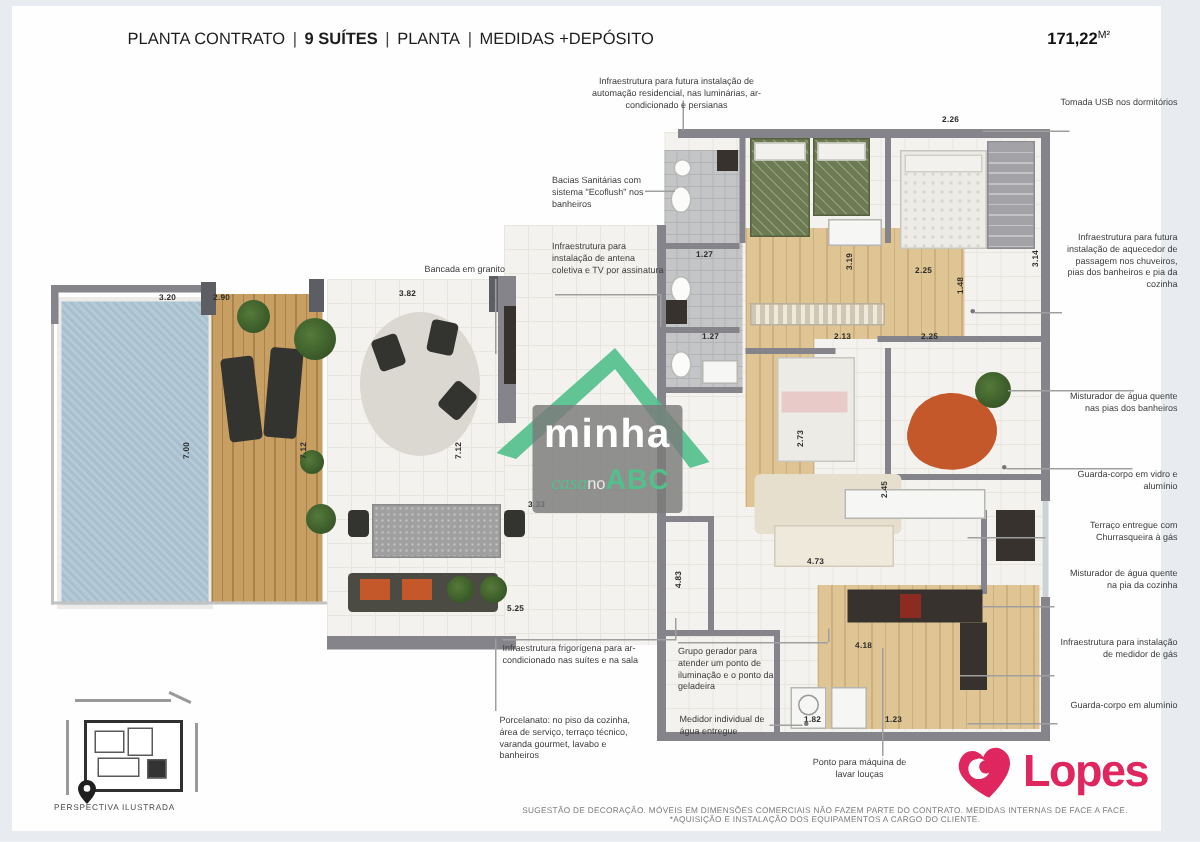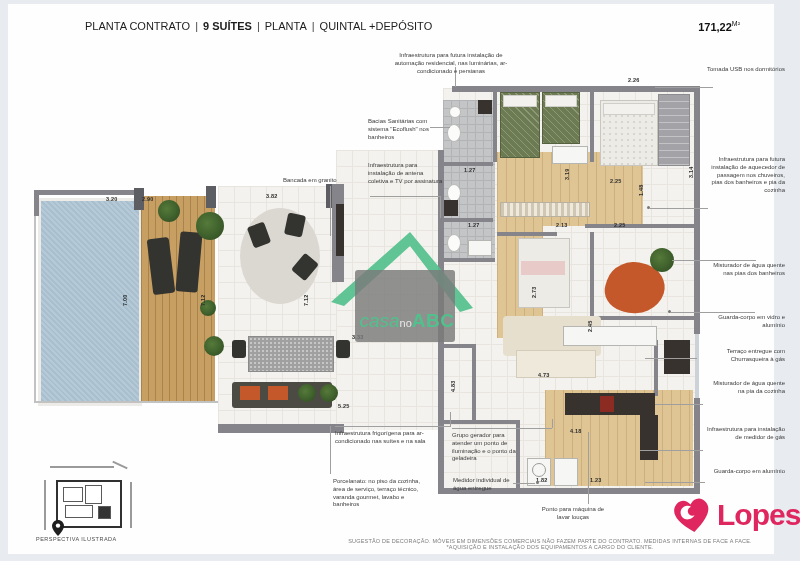--- a/index.html
+++ b/index.html
@@ -51,44 +51,44 @@
   .txt.r{text-align:right;}
   .txt.c{text-align:center;}
   
   .dim{position:absolute;font-size:5.5px;font-weight:bold;color:#2d2d2d;z-index:15;letter-spacing:.2px;}
   .dim.v{transform:rotate(-90deg);transform-origin:0 0;}
   
   #wm{position:absolute;left:325px;top:226px;width:155px;height:125px;z-index:30;}
   #wm .body{position:absolute;left:30px;top:44px;width:100px;height:72px;background:rgba(122,122,122,.82);border-radius:3px;}
   #wm .minha{position:absolute;left:30px;top:48px;width:100px;text-align:center;font-size:27px;font-weight:bold;color:#fff;letter-spacing:1px;}
   #wm .row2{position:absolute;left:26px;top:84px;width:112px;text-align:center;white-space:nowrap;}
-  #wm .casa{font-family:Liberation Sans, sans-serif;font-style:italic;font-size:19px;color:#52c08c;}
+  #wm .casa{font-family:Liberation Serif, serif;font-style:italic;font-size:13px;color:#52c08c;}
   #wm .no{font-size:11px;color:#e8e8e8;}
   #wm .abc{font-size:19px;font-weight:bold;color:#52c08c;letter-spacing:.5px;}
   
   #sitemap{position:absolute;left:36px;top:452px;width:120px;height:92px;z-index:10;}
   .road{position:absolute;background:#9a9a9a;}
   #sm-block{position:absolute;left:20px;top:28px;width:62px;height:44px;border:2.5px solid #303030;background:#fff;}
   #sm-block .b{position:absolute;border:1px solid #5a5a5a;}
   #smcaption{position:absolute;left:0px;top:84px;font-size:5.5px;letter-spacing:.5px;color:#4c4c4c;}
   
-  #lopes{position:absolute;left:671px;top:492px;height:46px;z-index:45;display:flex;align-items:center;}
+  #lopes{position:absolute;left:636px;top:492px;height:46px;z-index:45;display:flex;align-items:center;}
   #lopes .name{font-size:30px;font-weight:bold;color:#e0265f;letter-spacing:-1px;margin-left:4px;}
   
   #disclaimer{position:absolute;left:335px;top:538px;width:430px;text-align:center;
     font-size:5.5px;color:#7c7c7c;letter-spacing:.2px;z-index:10;}
 </style>
 </head>
 <body>
 
 <div id="page">
   <div id="canvas"></div>
 
   <div id="header">
-    <span>PLANTA CONTRATO</span><span class="sep">|</span><b>9 SUÍTES</b><span class="sep">|</span><span>PLANTA</span><span class="sep">|</span><span>QUINTAL +DEPÓSITO</span>
+    <span>PLANTA CONTRATO</span><span class="sep">|</span><b>9 SUÍTES</b><span class="sep">|</span><span>PLANTA</span><span class="sep">|</span><span>MEDIDAS +DEPÓSITO</span>
   </div>
   <div id="area"><span>171,22</span><sup>M²</sup></div>
 
   <div class="wfloor" style="left:218px;top:186px;width:222px;height:240px;"></div>
   <div class="wfloor" style="left:336px;top:150px;width:104px;height:280px;"></div>
   <div class="wfloor" style="left:443px;top:88px;width:252px;height:400px;"></div>
   <div class="pool" style="left:38px;top:198px;width:98px;height:202px;"></div>
   <div class="deckf" style="left:141px;top:196px;width:74px;height:206px;"></div>
 
   <div class="woodf" style="left:497px;top:152px;width:146px;height:74px;"></div>
@@ -209,20 +209,21 @@
   <span class="dim" style="left:570px;top:428px;">4.18</span>
   <span class="dim" style="left:536px;top:477px;">1.82</span>
   <span class="dim" style="left:590px;top:477px;">1.23</span>
   <span class="dim v" style="left:638px;top:196px;">1.48</span>
 
   <div id="wm">
     <svg width="155" height="125" viewBox="0 0 155 125">
       <polygon points="6,76 85,6 148,82 135,86 85,20 19,80" fill="#52c08c" opacity="0.92"></polygon>
     </svg>
     <div class="body"></div>
+    <div class="minha">minha</div>
     <div class="row2"><span class="casa">casa</span><span class="no">no</span><span class="abc">ABC</span></div>
   </div>
 
   <div class="txt c" style="left:385px;top:52px;width:132px;">Infraestrutura para futura instalação de automação residencial, nas luminárias, ar-condicionado e persianas</div>
   <div class="lead" style="left:455px;top:67px;width:1px;height:20px;"></div>
 
   <div class="txt r" style="left:705px;top:66px;width:80px;">Tomada USB nos dormitórios</div>
   <div class="lead" style="left:655px;top:87px;width:58px;height:1px;"></div>
   <div class="txt r" style="left:705px;top:156px;width:80px;">Infraestrutura para futura instalação de aquecedor de passagem nos chuveiros, pias dos banheiros e pia da cozinha</div>
   <div class="lead" style="left:650px;top:208px;width:58px;height:1px;"></div>

